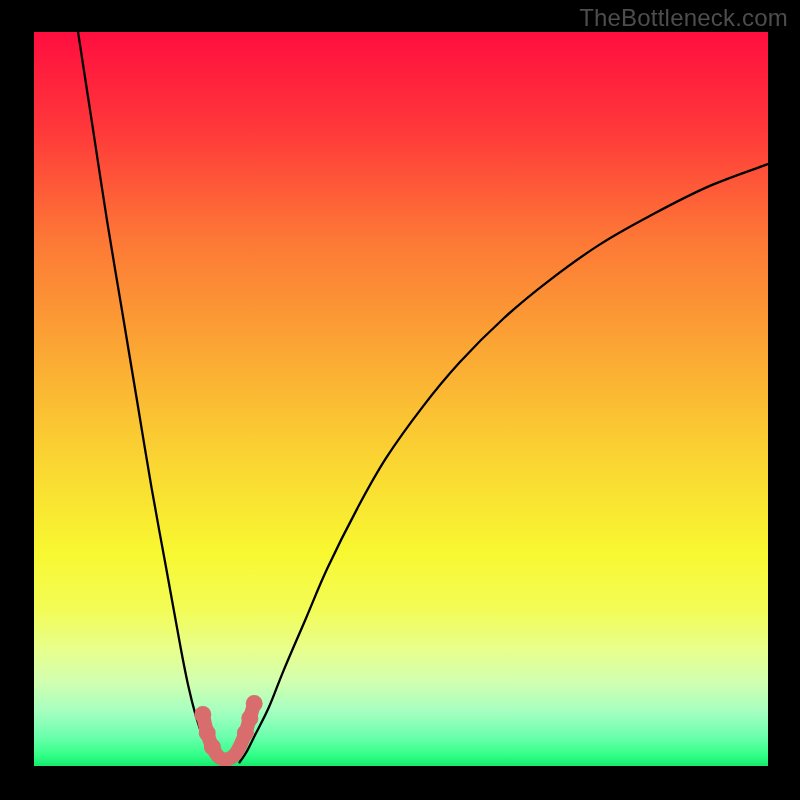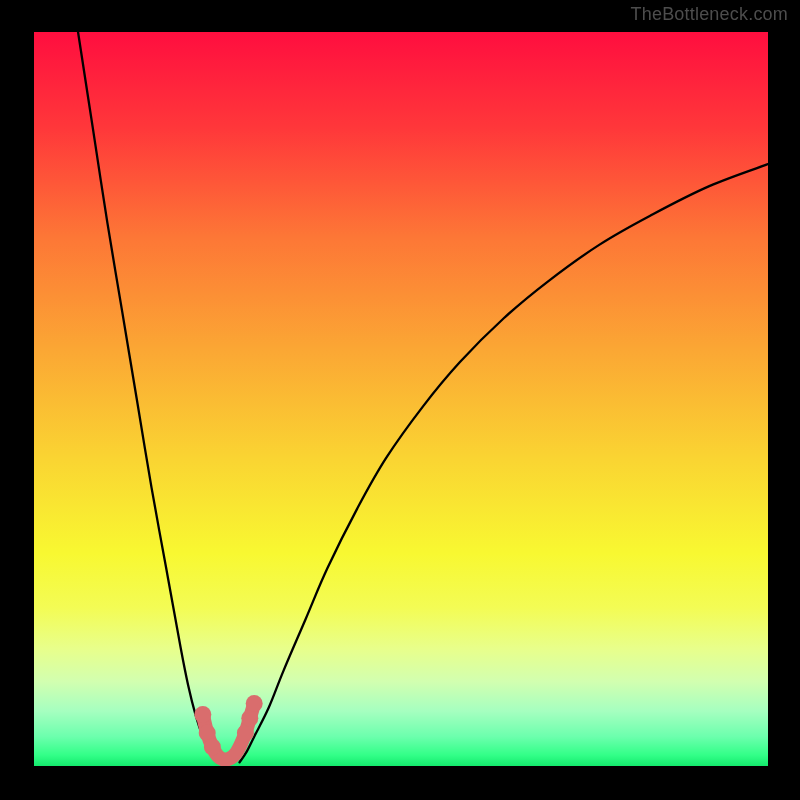--- a/index.html
+++ b/index.html
@@ -15,21 +15,21 @@
     position: absolute;
     left: 0; top: 0;
     width: 800px; height: 800px;
     background: #000;
   }
   .watermark {
     position: absolute;
     top: 4px;
     right: 12px;
     color: #4d4d4d;
-    font-size: 18px;
+    font-size: 24px;
     font-weight: 400;
     letter-spacing: 0.2px;
     z-index: 10;
   }
   .plot-wrap {
     position: absolute;
     left: 34px;
     top: 32px;
     width: 734px;
     height: 734px;

